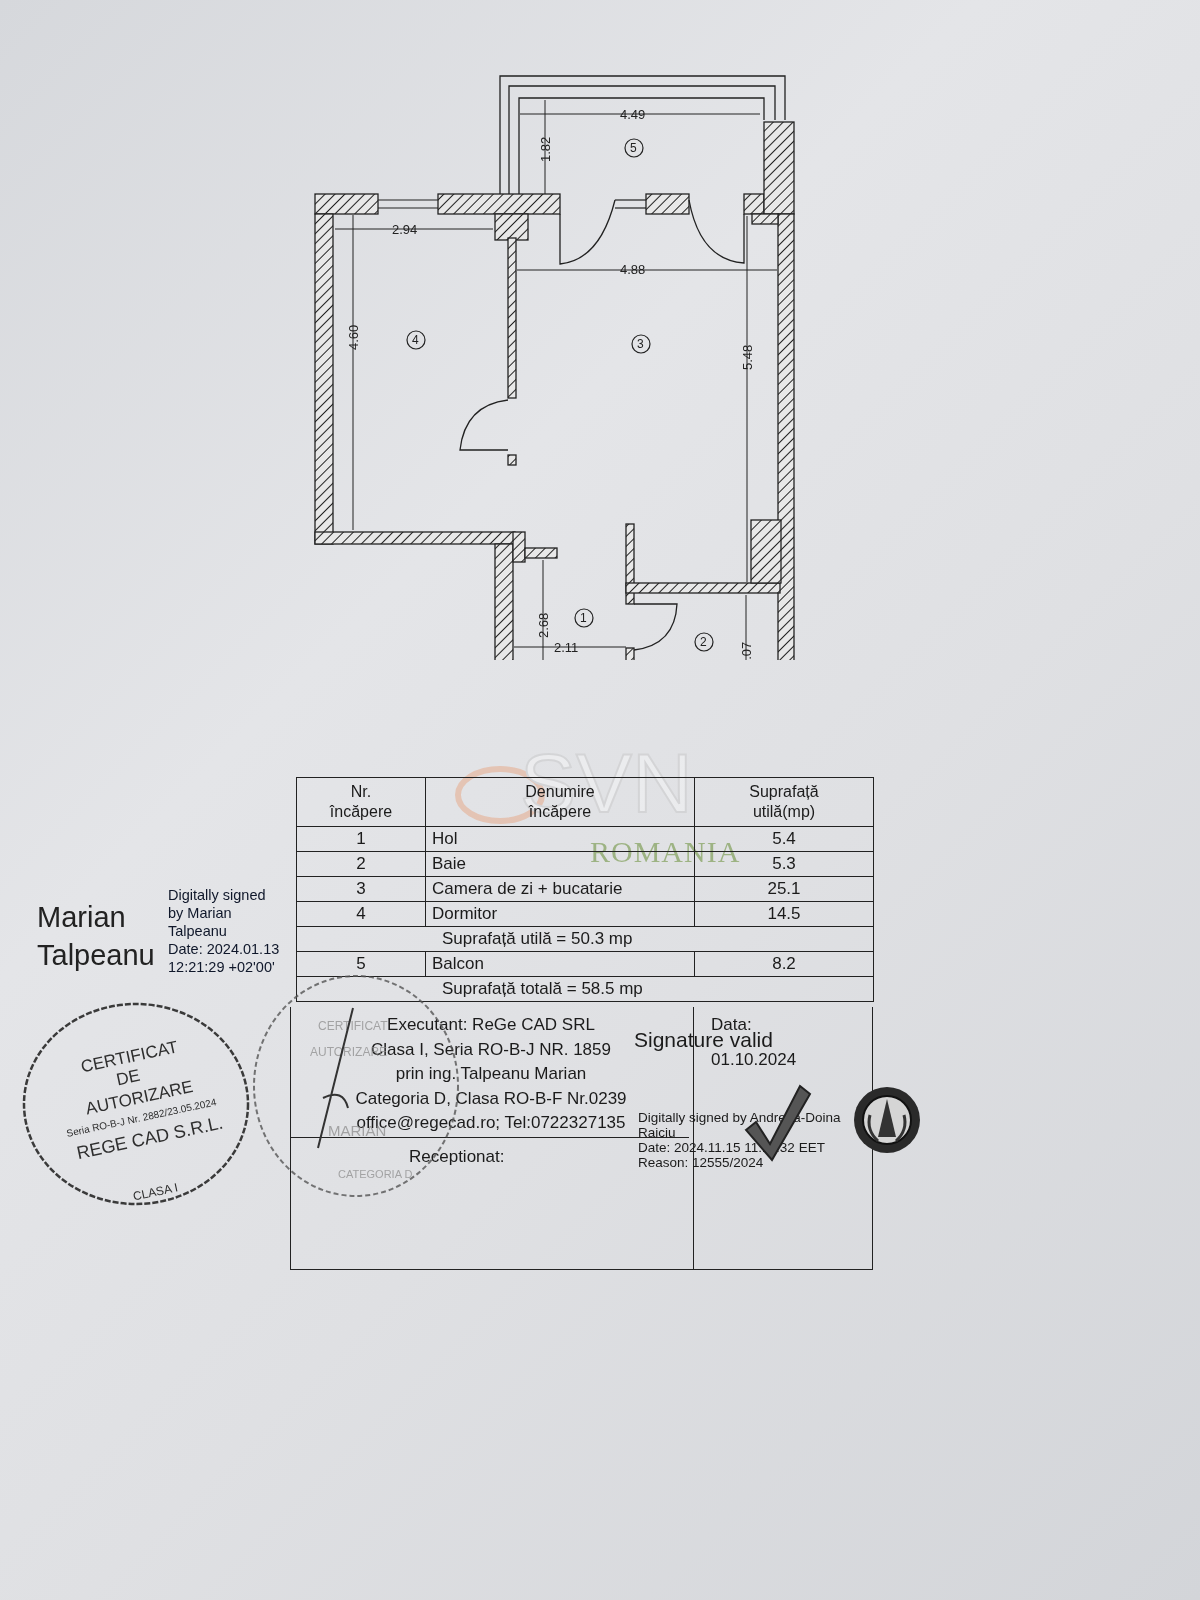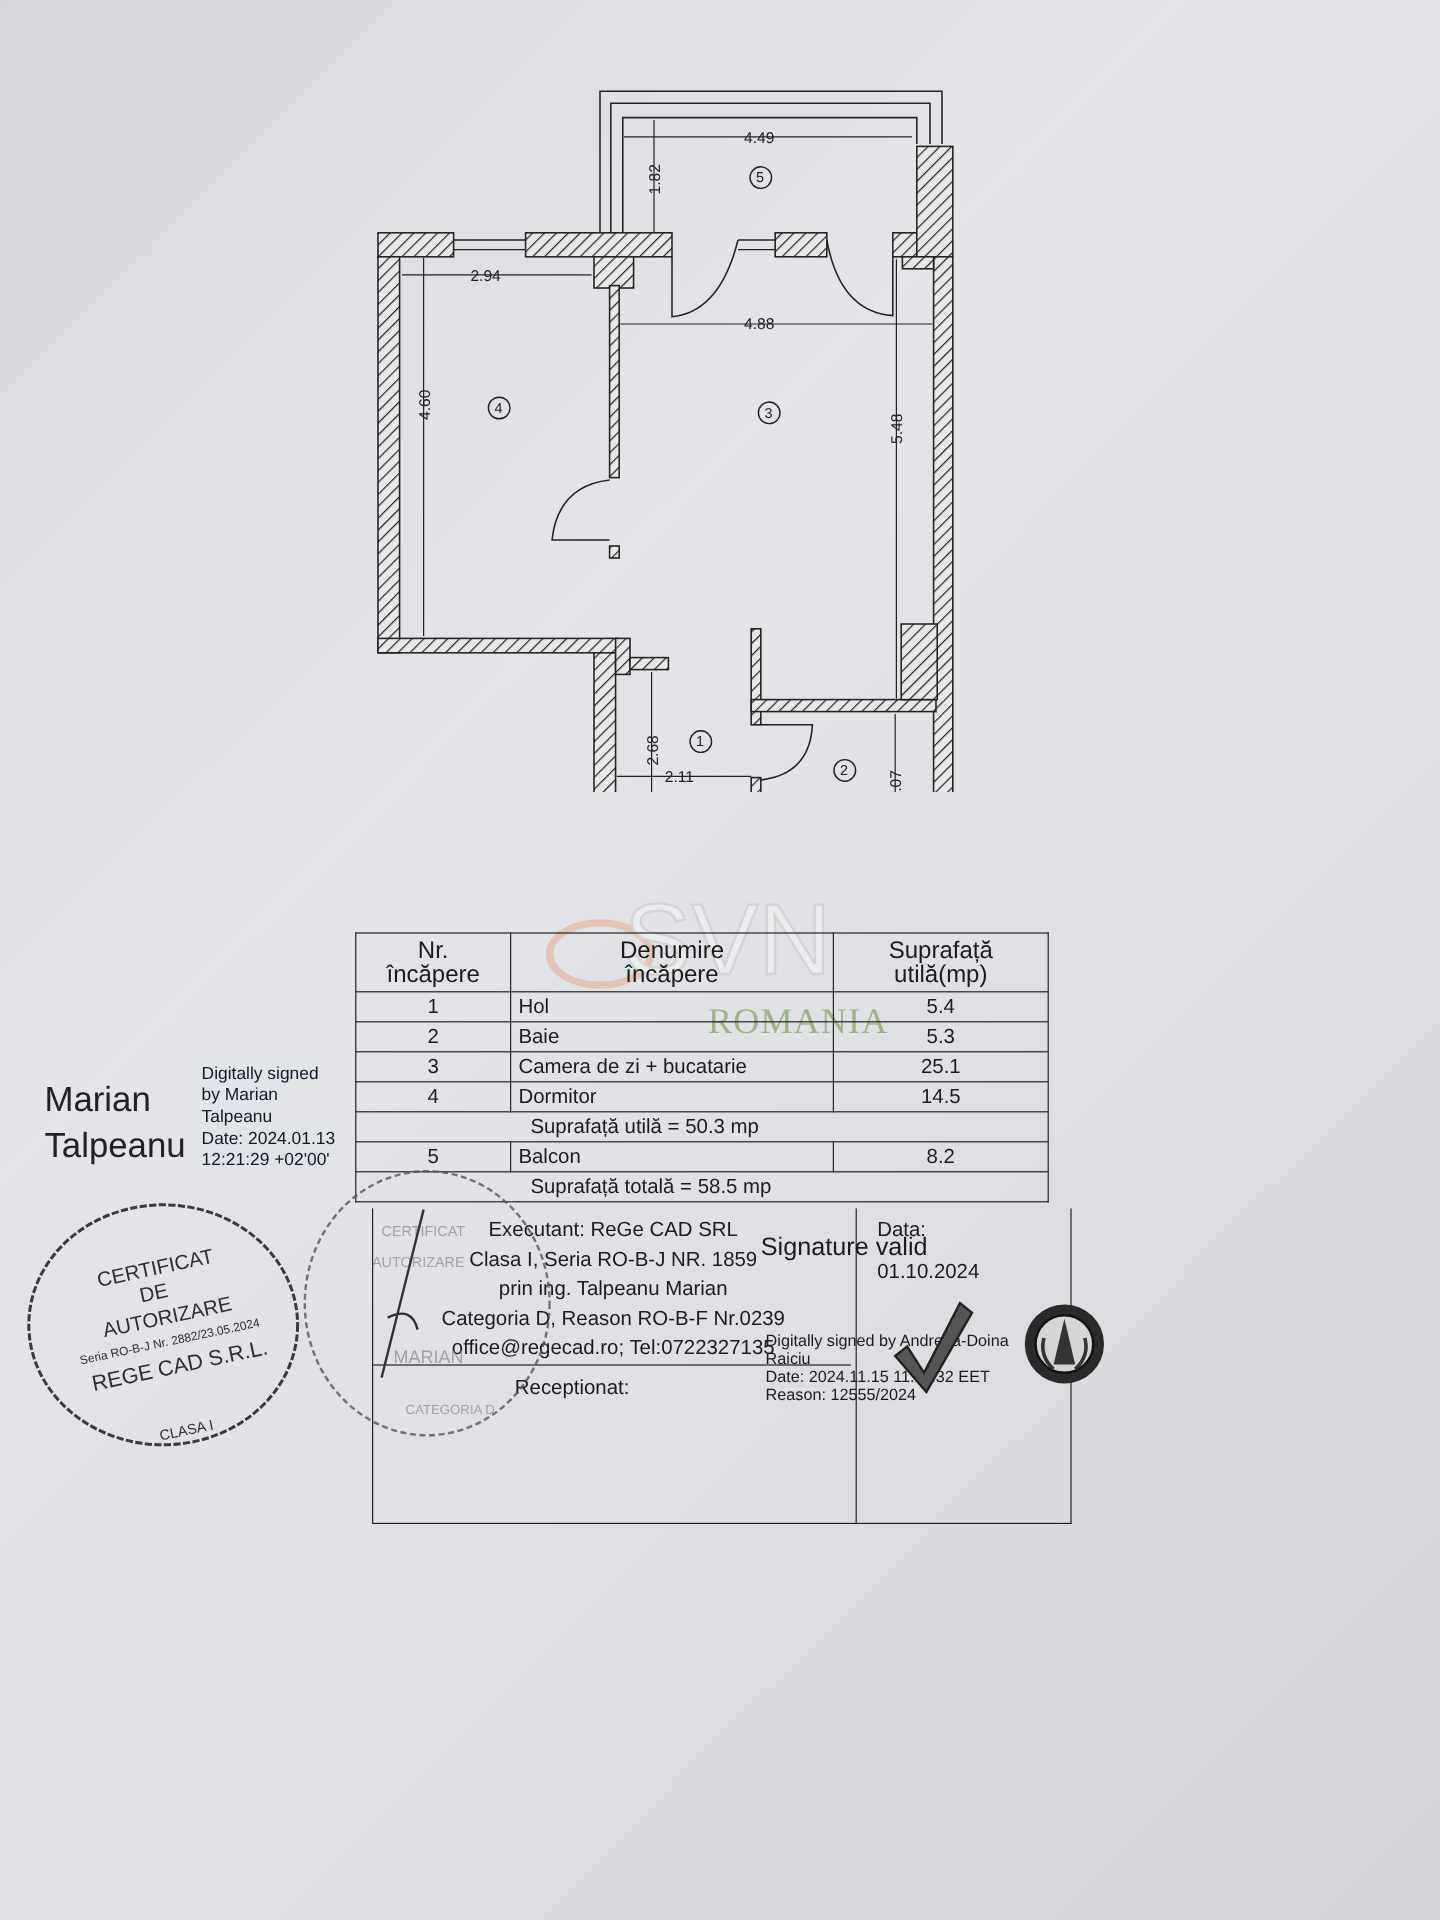--- a/index.html
+++ b/index.html
@@ -4,26 +4,26 @@
 <style>
   html,body{margin:0;padding:0;}
   body{width:1200px;height:1600px;position:relative;overflow:hidden;
     background:linear-gradient(135deg,#d6d8dc 0%,#e4e5e8 35%,#dfe0e3 60%,#d3d5d9 100%);
     font-family:"Liberation Sans",sans-serif;color:#1b1b1b;}
   #plan{position:absolute;left:300px;left:300px;top:70px;}
   .dim{font-family:"Liberation Sans",sans-serif;font-size:13px;fill:#222;}
   .rnum{font-family:"Liberation Sans",sans-serif;font-size:12px;fill:#222;}
   table.rooms{position:absolute;left:296px;top:777px;width:578px;border-collapse:collapse;font-size:17px;}
   table.rooms td,table.rooms th{border:1.5px solid #222;padding:0 6px;height:24px;line-height:22px;font-weight:normal;}
-  table.rooms th{height:48px;line-height:20px;font-size:20px;text-align:center;}
+  table.rooms th{height:48px;line-height:20px;font-size:16px;text-align:center;}
   .c1{width:116px;text-align:center;}
   .c2{width:256px;text-align:left;}
   .c3{width:166px;text-align:center;}
   .sum{text-align:left;padding-left:145px!important;margin-top:30px;}
-  .footer{position:absolute;left:310px;top:1007px;width:581px;height:262px;border-left:1.5px solid #222;border-right:1.5px solid #222;border-bottom:1.5px solid #222;}
+  .footer{position:absolute;left:290px;top:1007px;width:581px;height:262px;border-left:1.5px solid #222;border-right:1.5px solid #222;border-bottom:1.5px solid #222;}
   .divider-v{position:absolute;left:402px;top:0;width:0;height:262px;border-left:1.5px solid #222;}
   .exec{position:absolute;left:0;top:6px;width:400px;text-align:center;font-size:17px;line-height:24.5px;}
   .hline{position:absolute;left:0;top:130px;width:398px;border-top:1.5px solid #222;}
   .recep{position:absolute;left:118px;top:140px;font-size:17px;}
   .data-lbl{position:absolute;left:420px;top:8px;font-size:17px;}
   .data-val{position:absolute;left:420px;top:43px;font-size:17px;}
   .sigvalid{position:absolute;left:634px;top:1028px;font-size:21px;}
   .sigtext{position:absolute;left:638px;top:1110px;font-size:13.5px;line-height:15px;}
   .checkmark{position:absolute;left:742px;top:1082px;}
   .seal-right{position:absolute;left:852px;top:1085px;}
@@ -184,21 +184,21 @@
     <td colspan="3" class="sum" style="padding-left:140px">Suprafață totală = 58.5 mp</td>
   </tr>
 </tbody>
   </table>
 
 <div class="footer">
   <div class="exec">
     <div>Executant: ReGe CAD SRL</div>
     <div>Clasa I, Seria RO-B-J NR. 1859</div>
     <div>prin ing. Talpeanu Marian</div>
-    <div>Categoria D, Reason RO-B-F Nr.0239</div>
+    <div>Categoria D, Clasa RO-B-F Nr.0239</div>
     <div>office@regecad.ro; Tel:0722327135</div>
   </div>
   <div class="hline"></div>
   <div class="recep">Receptionat:</div>
   <div class="divider-v"></div>
   <div class="data-lbl">Data:</div>
   <div class="data-val">01.10.2024</div>
 </div>
 
 <div class="sigvalid">Signature valid</div>

